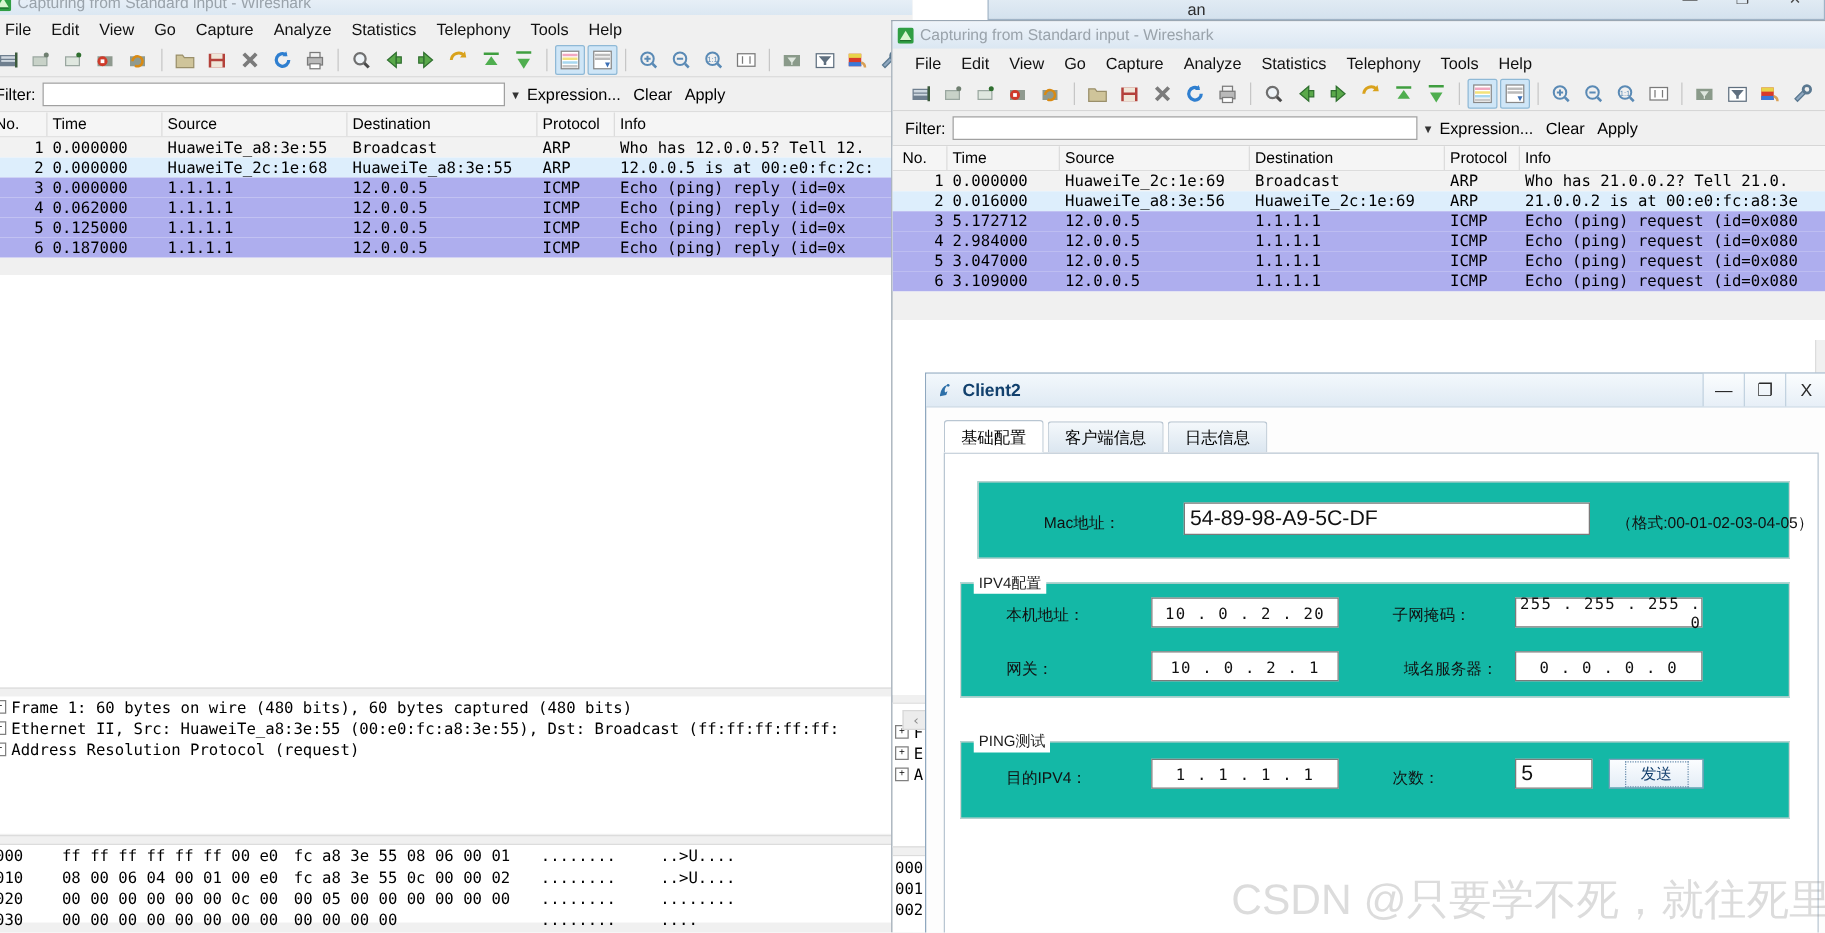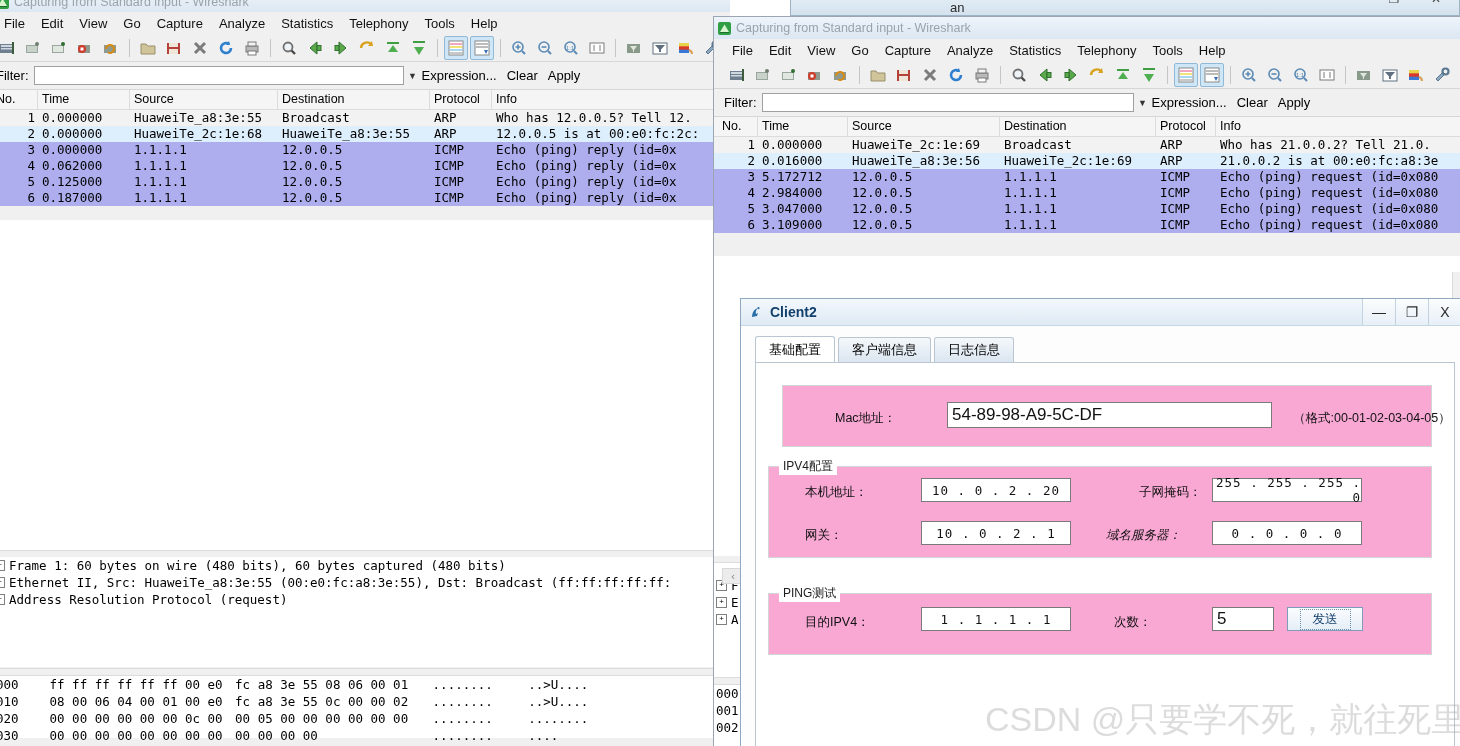--- a/index.html
+++ b/index.html
@@ -50,21 +50,21 @@
           padding-left:8px;box-sizing:border-box;border-bottom:1px solid #c7d6e3;}
   .ctitle .ct-text{font-size:14px;font-weight:bold;color:#11406d;margin-left:6px;}
   .cbtns{margin-left:auto;display:flex;height:100%;align-items:stretch;}
   .cbtn{width:32px;display:flex;align-items:center;justify-content:center;border-left:1px solid #c2d2e0;
         background:linear-gradient(#fbfdfe,#e7eff7);font-size:14px;color:#2a2a2a;}
   .tabstrip{display:flex;align-items:flex-end;height:26px;padding-left:14px;margin-top:10px;}
   .tab{height:24px;line-height:24px;padding:0 13px;border:1px solid #b9c6d2;border-bottom:none;
        border-radius:3px 3px 0 0;font-size:13px;margin-right:3px;background:linear-gradient(#f4f8fb,#dbe6f0);}
   .tab.active{background:#fff;height:25px;line-height:25px;position:relative;z-index:3;}
   .tabbody{border:1px solid #b9c6d2;background:#fff;margin:0 6px 0 14px;height:calc(100% - 47px);position:relative;box-sizing:border-box;}
-  .grp{position:absolute;border:1px solid #d4d4d4;box-sizing:border-box;background:#f9a8d4;}
+  .grp{position:absolute;border:1px solid #d4d4d4;box-sizing:border-box;background:#14b8a6;}
   .grp-label{position:absolute;top:-9px;left:10px;background:#fff;padding:0 4px;font-size:12px;font-weight:normal;color:#1c1c1c;}
   .fieldlabel{position:absolute;font-size:12.5px;color:#111;white-space:nowrap;}
   .ipbox{position:absolute;border:1px solid #7a7a7a;background:#fff;box-sizing:border-box;
          font-family:"DejaVu Sans Mono","Liberation Mono",monospace;font-size:12.5px;
          display:flex;align-items:center;justify-content:center;letter-spacing:1px;color:#111;text-align:right;}
   .txtbox{position:absolute;border:1px solid #7a7a7a;background:#fff;box-sizing:border-box;
           font-size:17px;display:flex;align-items:center;padding-left:4px;color:#111;}
   .sendbtn{position:absolute;border:1px solid #7f9db9;background:linear-gradient(#fbfdff,#e4edf6);
            box-sizing:border-box;display:flex;align-items:flex-end;justify-content:center;font-size:12.5px;color:#14406e;}
   .sendbtn .inner{border:1px dotted #6b8fae;padding:1px 12px;}
@@ -748,27 +748,27 @@
       <div class="txtbox" style="left:164px;top:16px;width:325px;height:26px;">54-89-98-A9-5C-DF</div>
       <div class="fieldlabel" style="left:510px;top:24px;">（格式:00-01-02-03-04-05）</div>
     </div>
 
     <div class="grp" style="left:12px;top:103px;width:664px;height:92px;">
       <span class="grp-label">IPV4配置</span>
 
       <div class="fieldlabel" style="left:36px;top:17px;">本机地址：</div>
       <div class="ipbox" style="left:152px;top:11px;width:150px;height:24px;">10  .  0  .  2  .  20</div>
 
-      <div class="fieldlabel" style="left:345px;top:17px;margin-left:25px;">子网掩码：</div>
+      <div class="fieldlabel" style="left:345px;top:17px;">子网掩码：</div>
       <div class="ipbox" style="left:443px;top:11px;width:150px;height:24px;">255 . 255 . 255 .  0</div>
 
       <div class="fieldlabel" style="left:36px;top:60px;">网关：</div>
       <div class="ipbox" style="left:152px;top:54px;width:150px;height:24px;">10  .  0  .  2  .  1</div>
 
-      <div class="fieldlabel" style="left:337px;top:60px;font-style:italic;">域名服务器：</div>
+      <div class="fieldlabel" style="left:354px;top:60px;">域名服务器：</div>
       <div class="ipbox" style="left:443px;top:54px;width:150px;height:24px;">0  .  0  .  0  .  0</div>
     </div>
 
     <div class="grp" style="left:12px;top:230px;width:664px;height:62px;">
       <span class="grp-label">PING测试</span>
 
       <div class="fieldlabel" style="left:36px;top:20px;">目的IPV4：</div>
       <div class="ipbox" style="left:152px;top:13px;width:150px;height:24px;">1  .  1  .  1  .  1</div>
 
       <div class="fieldlabel" style="left:345px;top:20px;">次数：</div>

